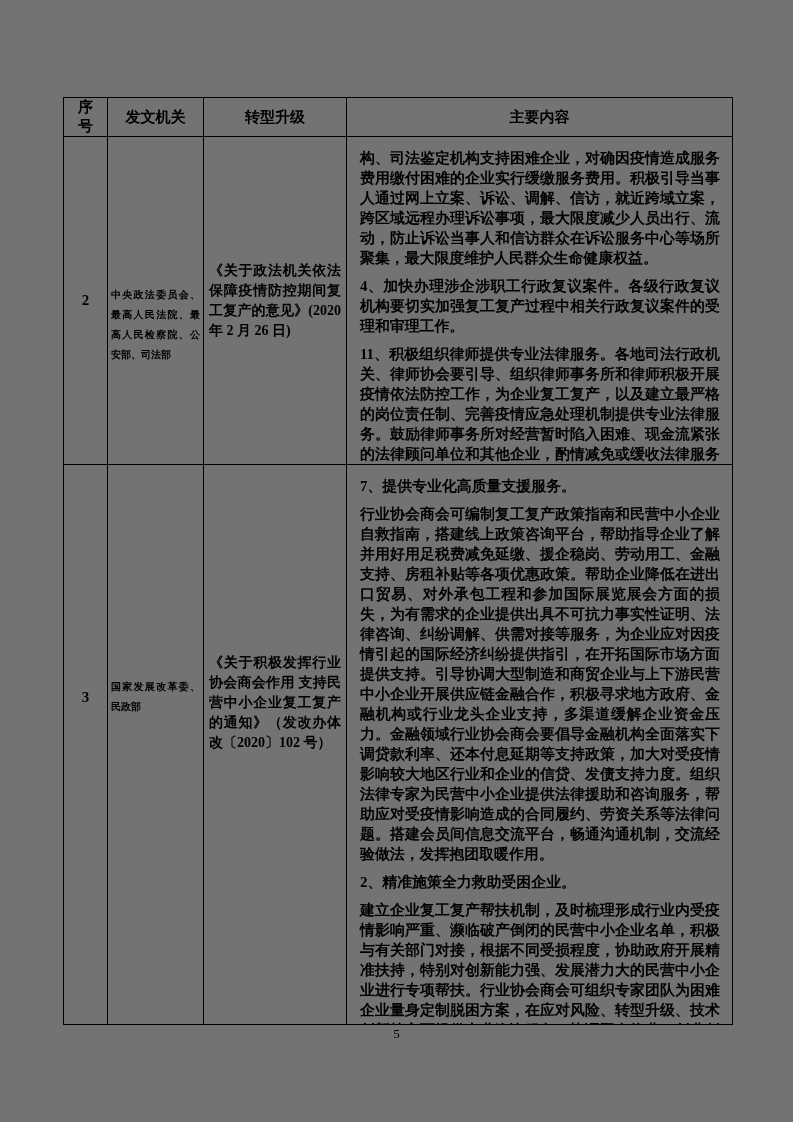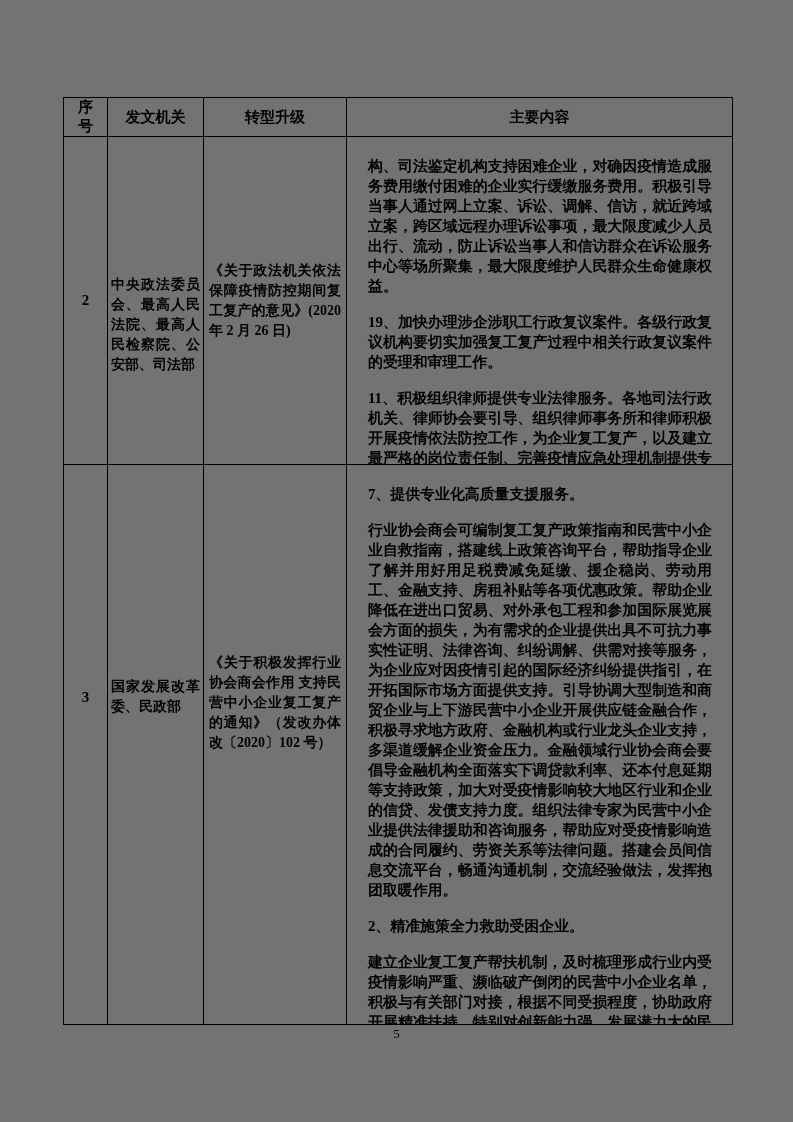--- a/index.html
+++ b/index.html
@@ -33,21 +33,21 @@
     line-height: 19px;
     text-align: center;
     padding: 0 2px;
   }
   th.th-index { padding: 0 12px; }
   td.cell-index {
     text-align: center;
     font-size: 15px;
   }
   td.cell-agency {
-    font-size: 14px;
+    font-size: 10px;
     line-height: 20px;
     padding: 0 3px;
     text-align: justify;
   }
   td.cell-doc {
     font-size: 14px;
     line-height: 20px;
     padding: 12px 5px;
     text-align: justify;
   }
@@ -60,21 +60,21 @@
     padding: 3px 4px 0 5px;
   }
   .content-box {
     overflow: hidden;
     font-size: 14.9px;
     line-height: 20px;
     text-align: justify;
   }
   tr.row-2 .content-box { height: 324px; }
   tr.row-3 .content-box { height: 556px; }
-  .content-box p { margin: 16px; }
+  .content-box p { margin: 8px; }
   .page-number {
     position: absolute;
     top: 1026px;
     left: 0;
     width: 793px;
     text-align: center;
     font-size: 13px;
     font-weight: 400;
     color: #000000;
   }
@@ -99,21 +99,21 @@
       </tr>
     </thead>
     <tbody>
       <tr class="row-2">
         <td class="cell-index">2</td>
         <td class="cell-agency">中央政法委员会、最高人民法院、最高人民检察院、公安部、司法部</td>
         <td class="cell-doc">《关于政法机关依法保障疫情防控期间复工复产的意见》(2020 年 2 月 26 日)</td>
         <td class="cell-content">
           <div class="content-box">
             <p>构、司法鉴定机构支持困难企业，对确因疫情造成服务费用缴付困难的企业实行缓缴服务费用。积极引导当事人通过网上立案、诉讼、调解、信访，就近跨域立案，跨区域远程办理诉讼事项，最大限度减少人员出行、流动，防止诉讼当事人和信访群众在诉讼服务中心等场所聚集，最大限度维护人民群众生命健康权益。</p>
-            <p>19、加快办理涉企涉职工行政复议案件。各级行政复议机构要切实加强复工复产过程中相关行政复议案件的受理和审理工作。</p>
+            <p>4、加快办理涉企涉职工行政复议案件。各级行政复议机构要切实加强复工复产过程中相关行政复议案件的受理和审理工作。</p>
             <p>11、积极组织律师提供专业法律服务。各地司法行政机关、律师协会要引导、组织律师事务所和律师积极开展疫情依法防控工作，为企业复工复产，以及建立最严格的岗位责任制、完善疫情应急处理机制提供专业法律服务。鼓励律师事务所对经营暂时陷入困难、现金流紧张的法律顾问单位和其他企业，酌情减免或缓收法律服务费用。</p>
           </div>
         </td>
       </tr>
       <tr class="row-3">
         <td class="cell-index">3</td>
         <td class="cell-agency">国家发展改革委、民政部</td>
         <td class="cell-doc">《关于积极发挥行业协会商会作用 支持民营中小企业复工复产的通知》（发改办体改〔2020〕102 号）</td>
         <td class="cell-content">
           <div class="content-box">

